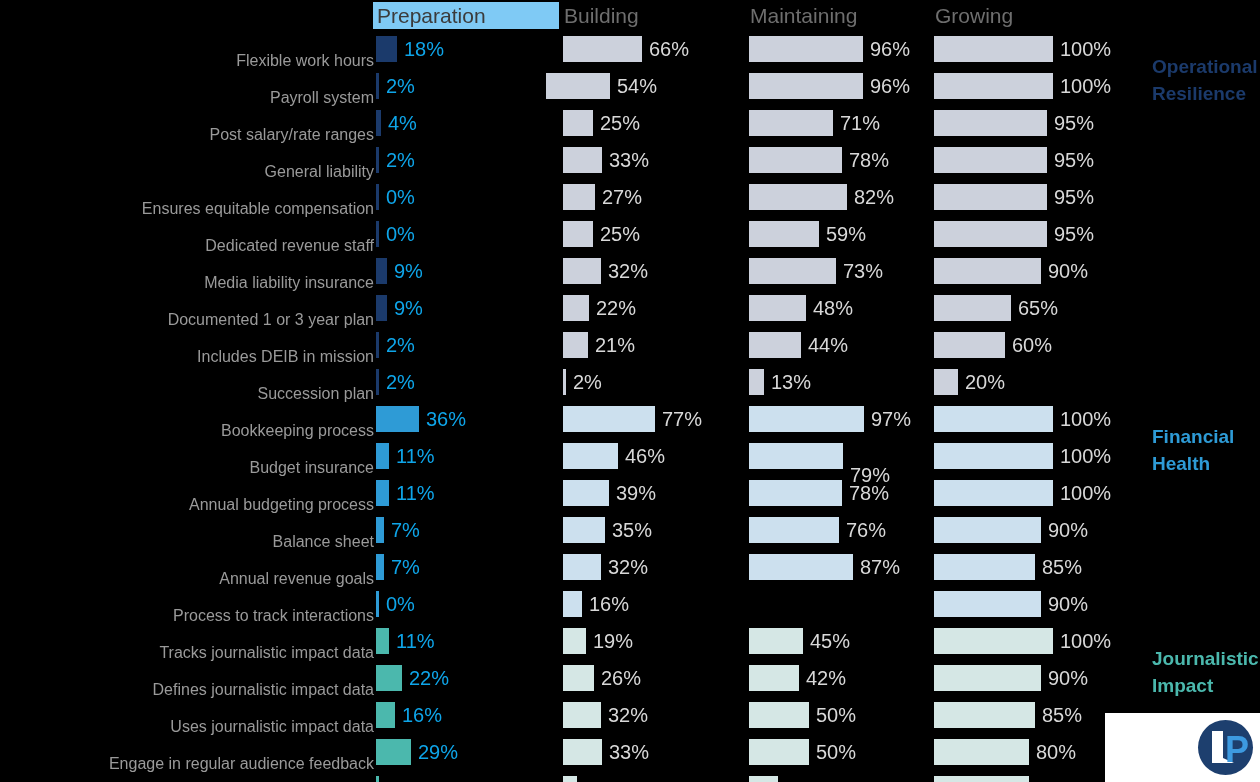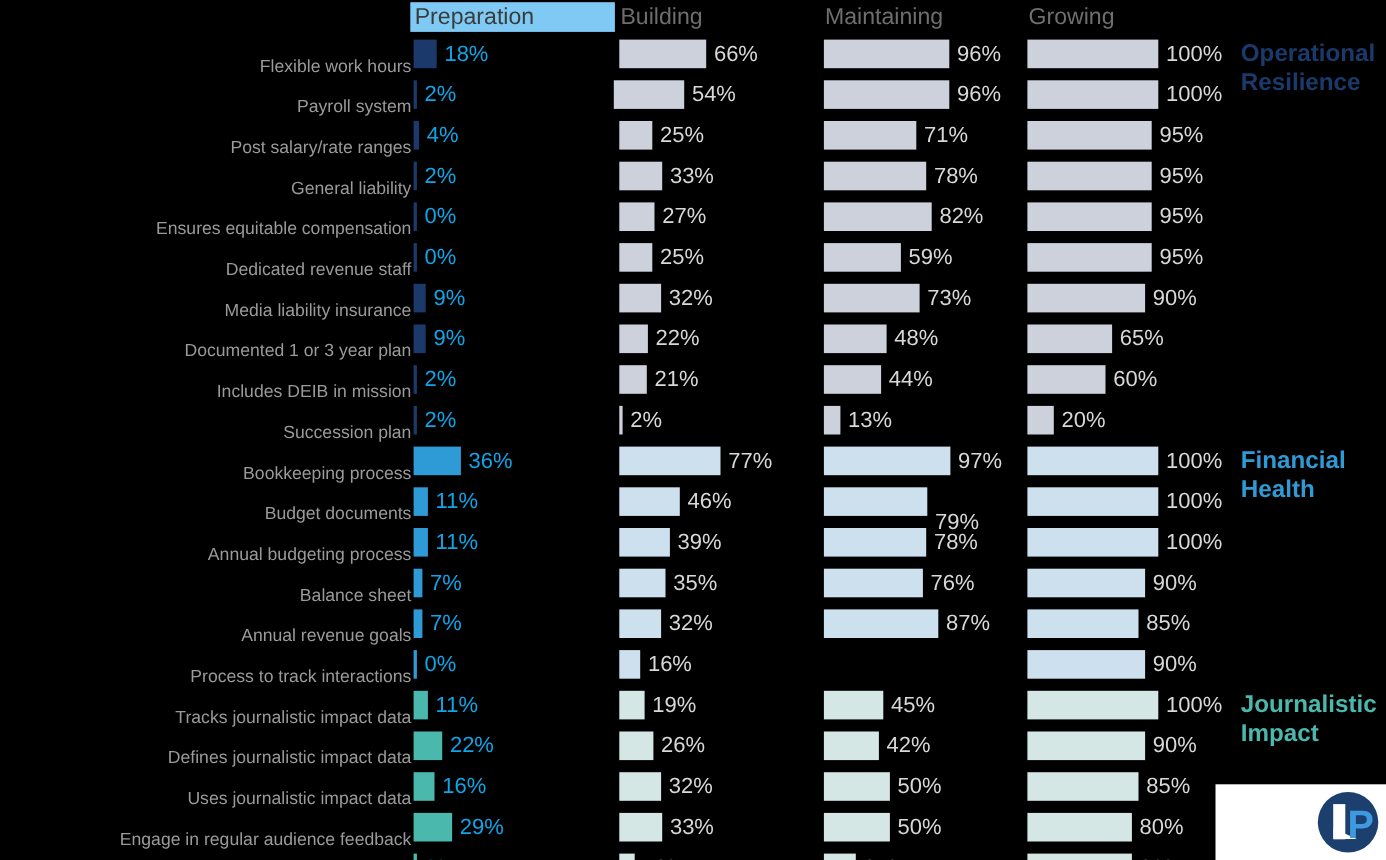--- a/index.html
+++ b/index.html
@@ -64,25 +64,26 @@
     font-size: 20px;
     line-height: 28px;
     white-space: nowrap;
   }
   .val.prep  { color: #0ea5e9; }
   .val.other { color: #d8d8d8; }
 
   
   .catlabel {
     position: absolute;
-    left: 1128px;
-    font-size: 22px;
+    left: 1152px;
+    font-size: 19px;
     font-weight: bold;
     line-height: 27px;
     white-space: nowrap;
+    margin-top: 19px;
   }
 
   
   #logo-box {
     position: absolute;
     left: 1105px; top: 713px;
     width: 155px; height: 69px;
     background: #ffffff;
   }
   #logo-circle {
@@ -147,21 +148,21 @@
           <div class="bar" style="width: 119px; background: rgb(204, 209, 220);"></div>
           <div class="val other" style="left: 126px;">100%</div>
         </div>
       </div>
       <div class="row" style="top: 68px;">
         <div class="rowlabel">Payroll system</div>
         <div class="cell" style="left: 376px; width: 186px;">
           <div class="bar" style="width: 3px; background: rgb(27, 58, 107);"></div>
           <div class="val prep" style="left: 10px;">2%</div>
         </div>
-        <div class="cell" style="left: 558px; width: 186px;">
+        <div class="cell" style="left: 546px; width: 186px;">
           <div class="bar" style="width: 64px; background: rgb(204, 209, 220);"></div>
           <div class="val other" style="left: 71px;">54%</div>
         </div>
         <div class="cell" style="left: 749px; width: 186px;">
           <div class="bar" style="width: 114px; background: rgb(204, 209, 220);"></div>
           <div class="val other" style="left: 121px;">96%</div>
         </div>
         <div class="cell" style="left: 934px; width: 186px;">
           <div class="bar" style="width: 119px; background: rgb(204, 209, 220);"></div>
           <div class="val other" style="left: 126px;">100%</div>
@@ -332,21 +333,21 @@
         <div class="cell" style="left: 749px; width: 186px;">
           <div class="bar" style="width: 115px; background: rgb(204, 224, 238);"></div>
           <div class="val other" style="left: 122px;">97%</div>
         </div>
         <div class="cell" style="left: 934px; width: 186px;">
           <div class="bar" style="width: 119px; background: rgb(204, 224, 238);"></div>
           <div class="val other" style="left: 126px;">100%</div>
         </div>
       </div>
       <div class="row" style="top: 438px;">
-        <div class="rowlabel">Budget documents</div>
+        <div class="rowlabel">Budget insurance</div>
         <div class="cell" style="left: 376px; width: 186px;">
           <div class="bar" style="width: 13px; background: rgb(46, 155, 214);"></div>
           <div class="val prep" style="left: 20px;">11%</div>
         </div>
         <div class="cell" style="left: 563px; width: 186px;">
           <div class="bar" style="width: 55px; background: rgb(204, 224, 238);"></div>
           <div class="val other" style="left: 62px;">46%</div>
         </div>
         <div class="cell" style="left: 749px; width: 186px;">
           <div class="bar" style="width: 94px; background: rgb(204, 224, 238);"></div>

